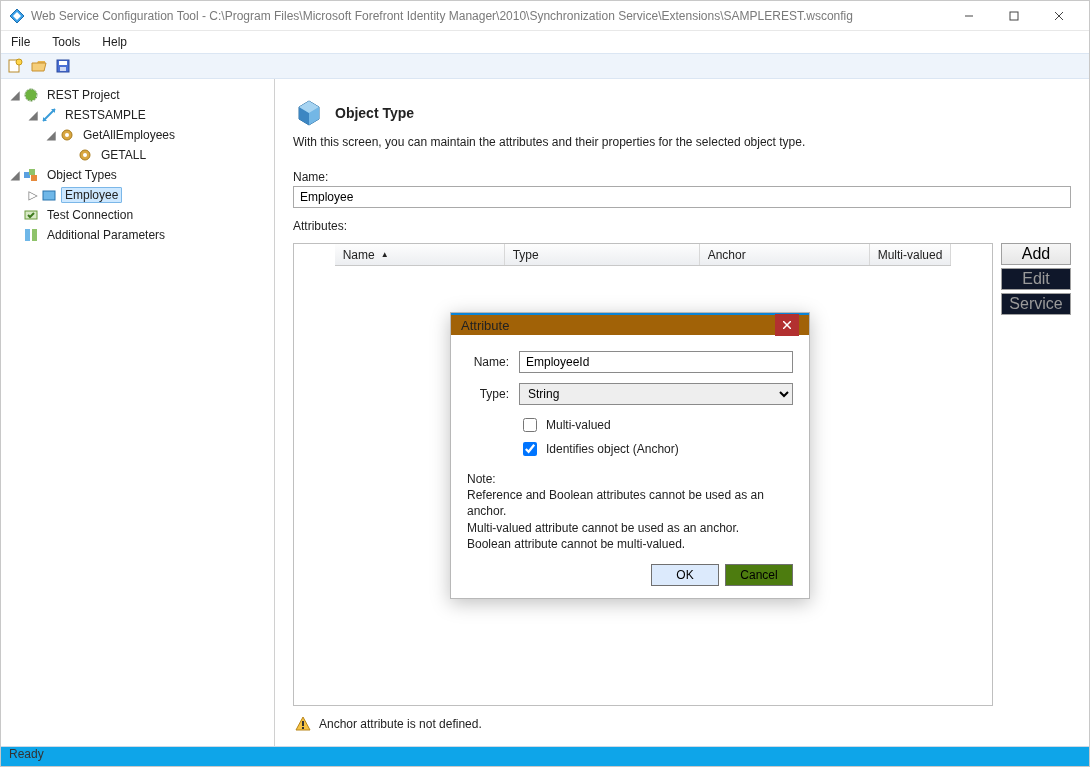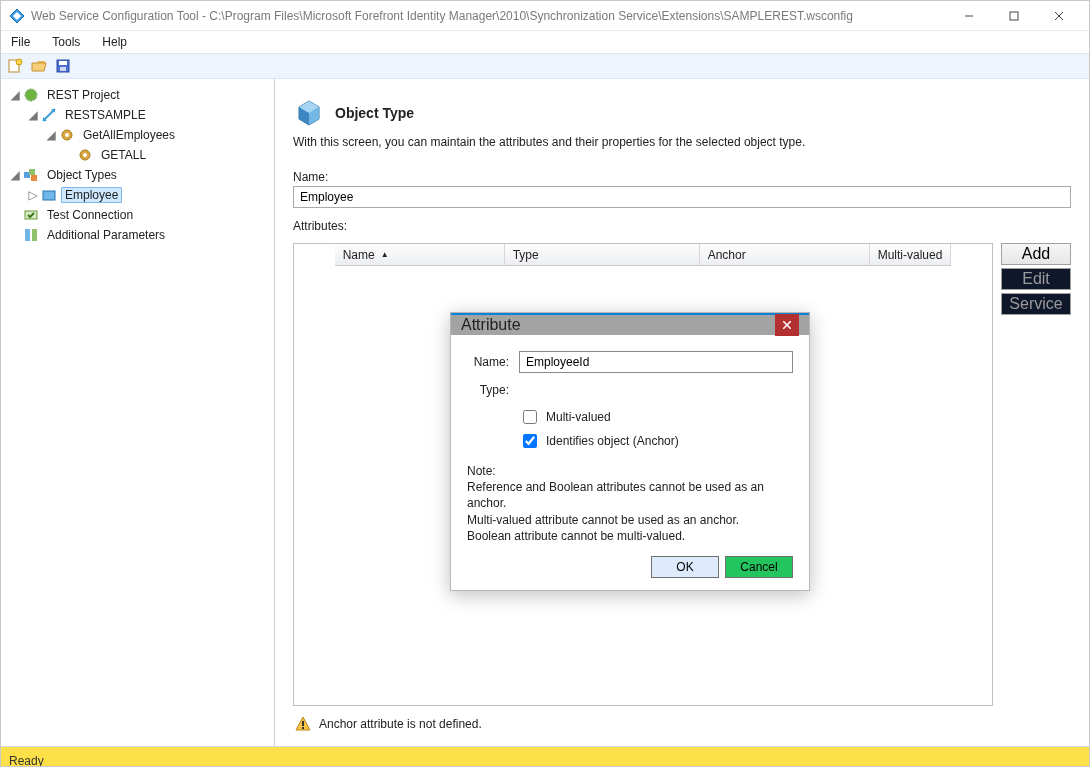--- a/index.html
+++ b/index.html
@@ -42,39 +42,39 @@
   .col-name { width:170px;} .col-type { width:195px;} .col-anchor { width:170px;} .col-multi { flex:1;}
   .sort-ind { font-size:8px;}
   .attr-body { flex:1; background:#fff; }
   
   .side-btns { display:flex; flex-direction:column; gap:3px; width:70px;}
   .side-btns button { height:22px; border:1px solid #a0a0a0; background:linear-gradient(#f6f6f6,#e6e6e6); font-size:16px; cursor:default;}
   .side-btns button:disabled { color:#9a9a9a; background:#0f172a;}
   
   .warning-row { display:flex; align-items:center; gap:8px; padding:10px 2px 14px 2px; font-size:12px;}
   
-  .statusbar { height:22px; background:#fde047; border-top:1px solid #cdd9e6; display:flex; align-items:flex-end; padding:0 8px; font-size:12px; color:#333;}
+  .statusbar { height:22px; background:#0ea5e9; border-top:1px solid #cdd9e6; display:flex; align-items:flex-start; padding:0 8px; font-size:12px; color:#333;}
   
   
   .dialog { position:absolute; left:450px; top:312px; width:360px; background:#fff; border:1px solid #b8b8b8; box-shadow:0 4px 18px rgba(0,0,0,.25); font-size:12px;}
-  .dlg-title { height:22px; border-top:2px solid #0a84d8; background:#a3a3a3; display:flex; align-items:center; padding:0 10px 0 10px; font-size:16px;}
+  .dlg-title { height:22px; border-top:2px solid #0a84d8; background:#a16207; display:flex; align-items:center; padding:0 10px 0 10px; font-size:13px;}
   .dlg-title .t { flex:1;}
   .dlg-close { width:24px; height:22px; background:#b23030; color:#fff; display:flex; align-items:center; justify-content:center; font-size:11px; cursor:default;}
   .dlg-body { padding:16px 16px 10px 16px;}
   .frow { display:flex; align-items:center; margin-bottom:10px; gap:10px;}
   .frow label { width:42px; text-align:right;}
   .frow input[type=text] { flex:1; height:22px; border:1px solid #8a8a8a; padding:0 6px; font-size:12px;}
   .frow select { flex:1; height:22px; border:1px solid #8a8a8a; background:#eee; padding:0 4px; font-size:12px;}
   .chkrow { display:flex; align-items:center; gap:6px; margin:4px 0 4px 52px;}
   .chkrow input { width:14px; height:14px;}
   .note { margin:12px 0 8px 0; line-height:1.35;}
   .dlg-btns { display:flex; justify-content:flex-end; gap:6px; padding:4px 0 2px 0;}
   .dlg-btns button { width:68px; height:22px; border:1px solid #707070; font-size:12px; cursor:default;}
   .btn-ok { background:#dceafc; border:1px solid #3a7abf;}
-  .btn-cancel { background:#22c55e;}
+  .btn-cancel { background:#4d7c0f;}
   
   svg { display:block; }
 </style>
 </head>
 <body>
 
 <div class="titlebar">
   <span class="app-icon">
     <svg width="16" height="16" viewBox="0 0 16 16">
         <polygon points="8,1 15,8 8,15 1,8" fill="#3aa0e8" stroke="#1b6fb0"></polygon>
@@ -282,20 +282,21 @@
         </svg>
     </span>
   </div>
   <div class="dlg-body">
     <div class="frow">
       <label>Name:</label>
       <input type="text" value="EmployeeId" style="">
     </div>
     <div class="frow">
       <label>Type:</label>
+      <select><option>String</option></select>
     </div>
     <div class="chkrow">
       <input type="checkbox" style="">
       <span>Multi-valued</span>
     </div>
     <div class="chkrow">
       <input type="checkbox" checked="" style="">
       <span>Identifies object (Anchor)</span>
     </div>
     <div class="note">

